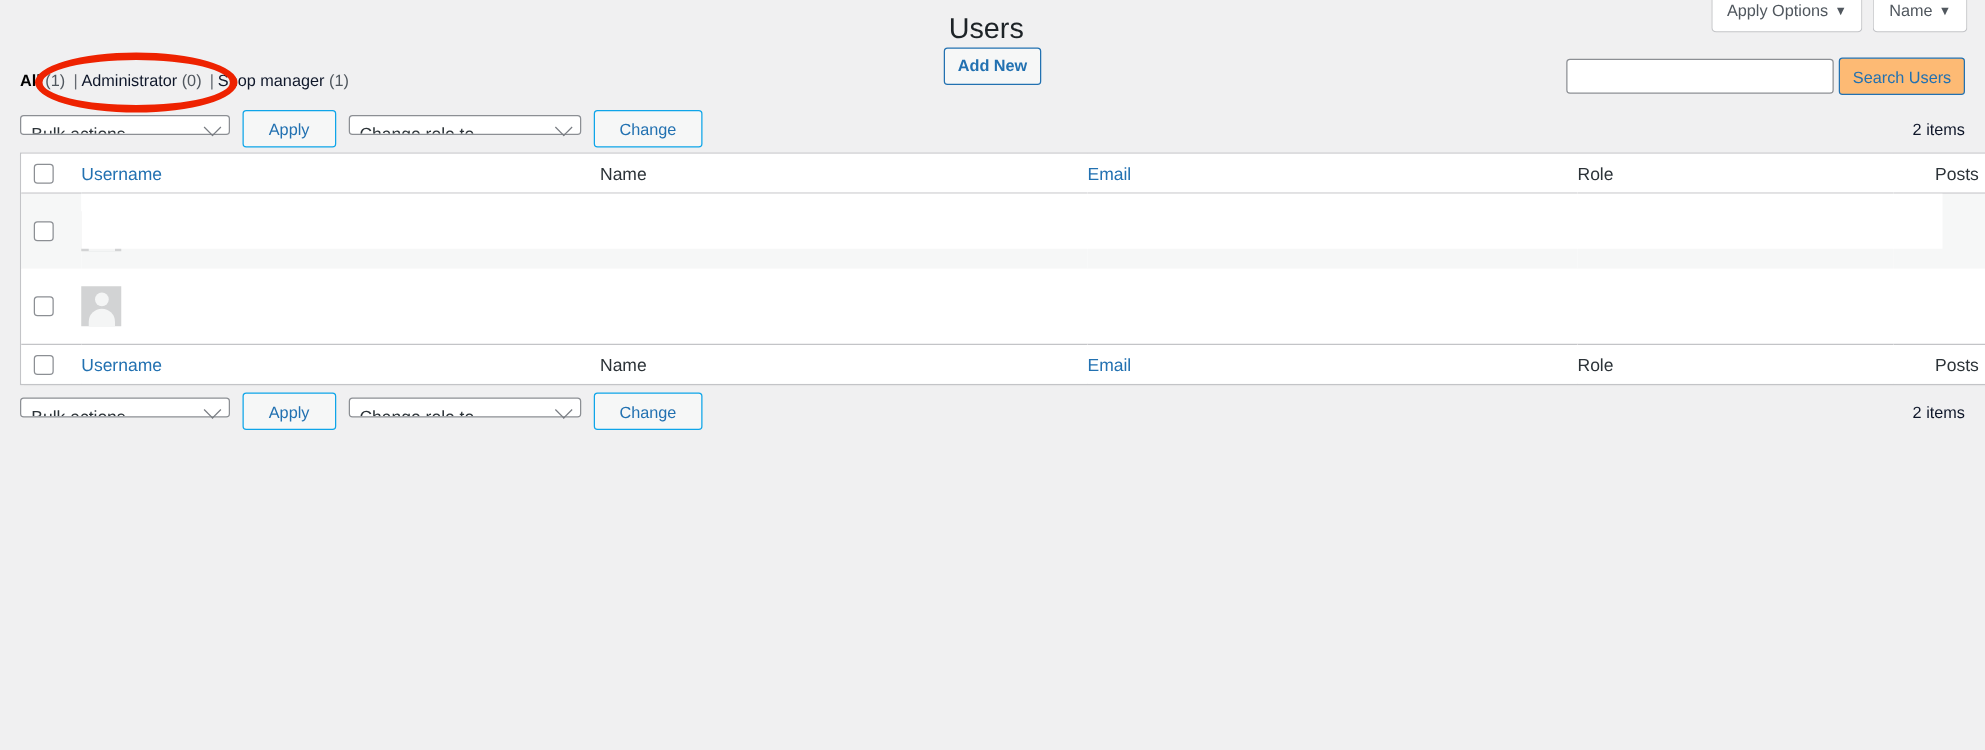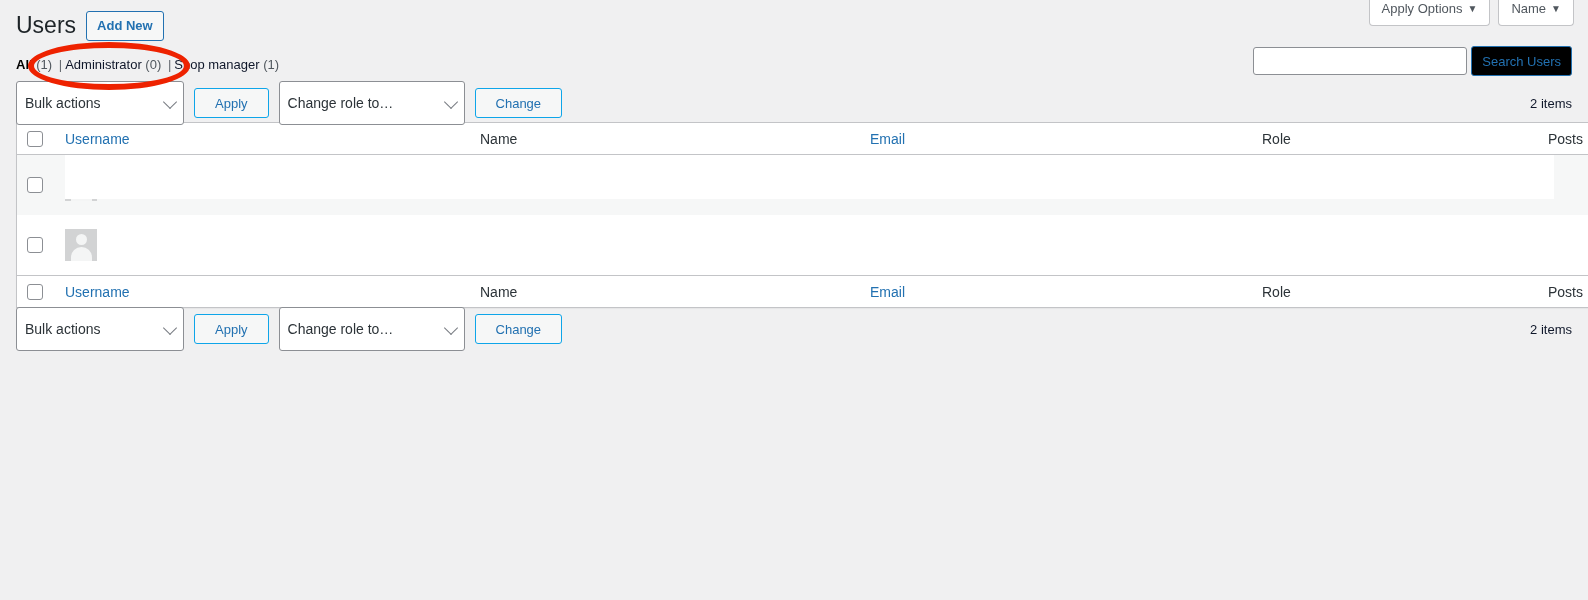--- a/index.html
+++ b/index.html
@@ -48,20 +48,21 @@
   
   .wrap {
     padding: 0 16px;
     position: relative;
   }
   .heading-row {
     display: flex;
     align-items: center;
     padding-top: 8px;
     height: 36px;
+    flex-direction: column;
   }
   .page-title {
     font-size: 23px;
     font-weight: 400;
     color: #1d2327;
     line-height: 1.3;
     margin: 0;
     padding: 0 10px 0 0;
   }
   .page-title-action {
@@ -96,21 +97,21 @@
     background: #fff;
     padding: 0 8px;
     font-family: "Liberation Sans", sans-serif;
     font-size: 13px;
     color: #2c3338;
     outline: none;
   }
   .search-submit {
     border: 1px solid #2271b1;
     border-radius: 3px;
-    background: #000000;
+    background: #fdba74;
     color: #2271b1;
     font-family: "Liberation Sans", sans-serif;
     font-size: 13px;
     height: 30px;
     padding: 0 10px;
     line-height: 1;
     cursor: pointer;
     white-space: nowrap;
   }
 
@@ -163,21 +164,21 @@
   }
   .wp-select {
     position: relative;
     display: inline-block;
   }
   .wp-select select {
     -webkit-appearance: none;
     -moz-appearance: none;
     appearance: none;
     box-sizing: border-box;
-    height: 44px;
+    height: 16px;
     border: 1px solid #8c8f94;
     border-radius: 3px;
     background: #fff;
     color: #2c3338;
     font-family: "Liberation Sans", sans-serif;
     font-size: 14px;
     padding: 0 28px 0 8px;
     line-height: 28px;
     cursor: pointer;
     outline: none;

